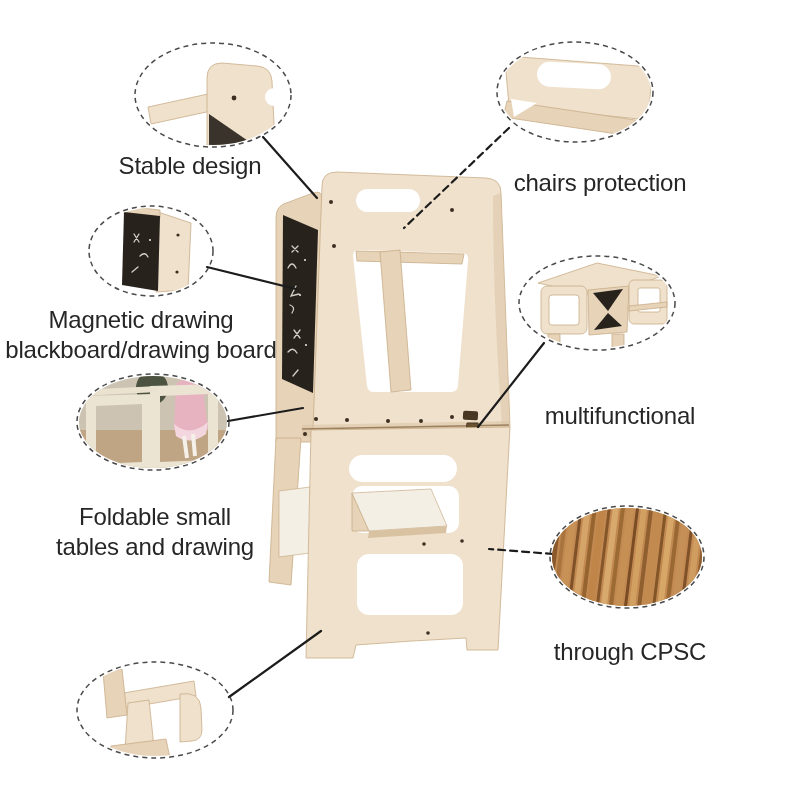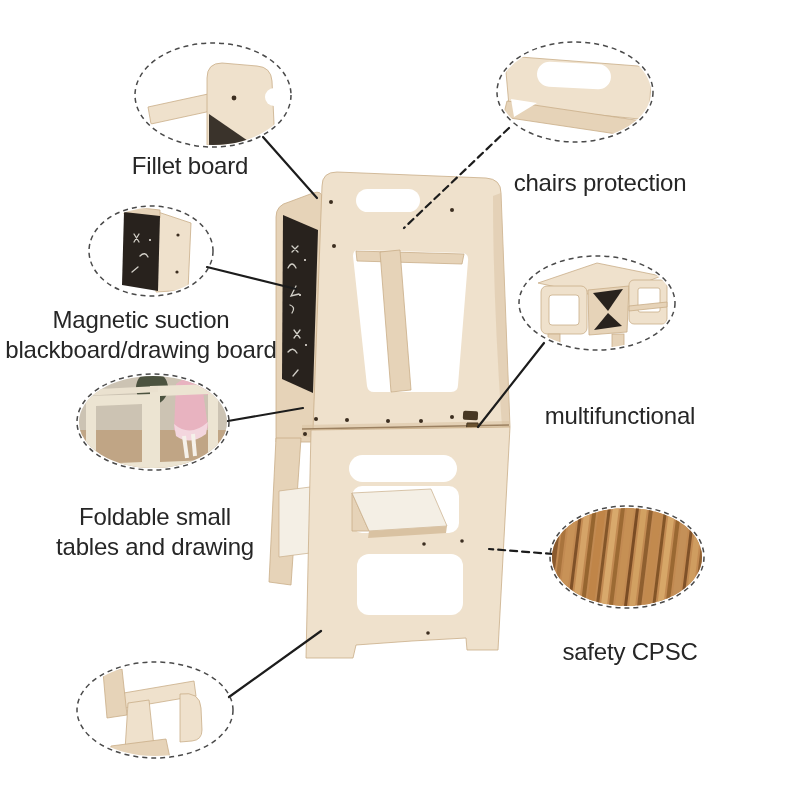--- a/index.html
+++ b/index.html
@@ -237,34 +237,34 @@
       <path class="wood" d="M112,695 L194,681 L196,696 L114,710 Z"></path>
       <path class="wood2" d="M103,672 L122,669 L127,715 L107,718 Z"></path>
       <path class="wood" d="M128,703 L149,700 L154,747 L125,750 Z"></path>
       <path class="wood2" d="M111,746 L166,739 L170,758 L107,765 Z"></path>
       <path class="wood" d="M180,694 q20,-3 21,14 l1,22 q0,10 -10,11 l-12,1 Z"></path>
     </g>
     <ellipse class="dash-ellipse" cx="155" cy="710" rx="78" ry="48"></ellipse>
   </g>
 </svg>
 
-  <div class="label" style="left:190px;top:151px">Fillet board</div>
+  <div class="label" style="left:190px;top:151px">Stable design</div>
 
   <div class="label" style="left:600px;top:168px">chairs protection</div>
 
   <div class="label" style="left:141px;top:305px">
-    <div>Magnetic suction</div>
+    <div>Magnetic drawing</div>
     <div>blackboard/drawing board</div>
   </div>
 
   <div class="label" style="left:620px;top:401px">multifunctional</div>
 
   <div class="label" style="left:155px;top:502px">
     <div>Foldable small</div>
     <div>tables and drawing</div>
   </div>
 
   <div class="label" style="left:630px;top:637px">
-    <div>safety CPSC</div>
+    <div>through CPSC</div>
   </div>
 
 
 </div>
 
 </body></html>

